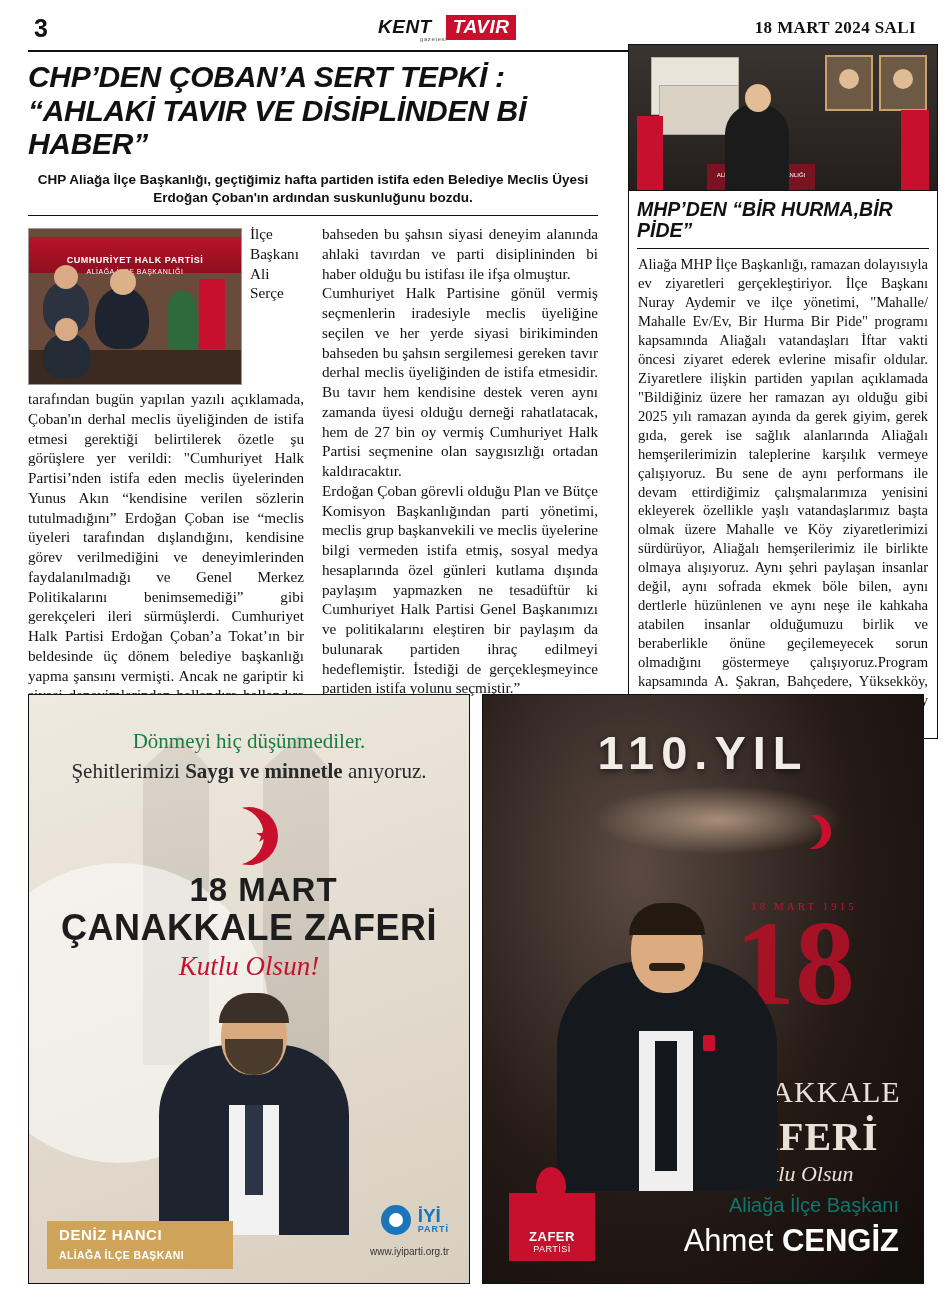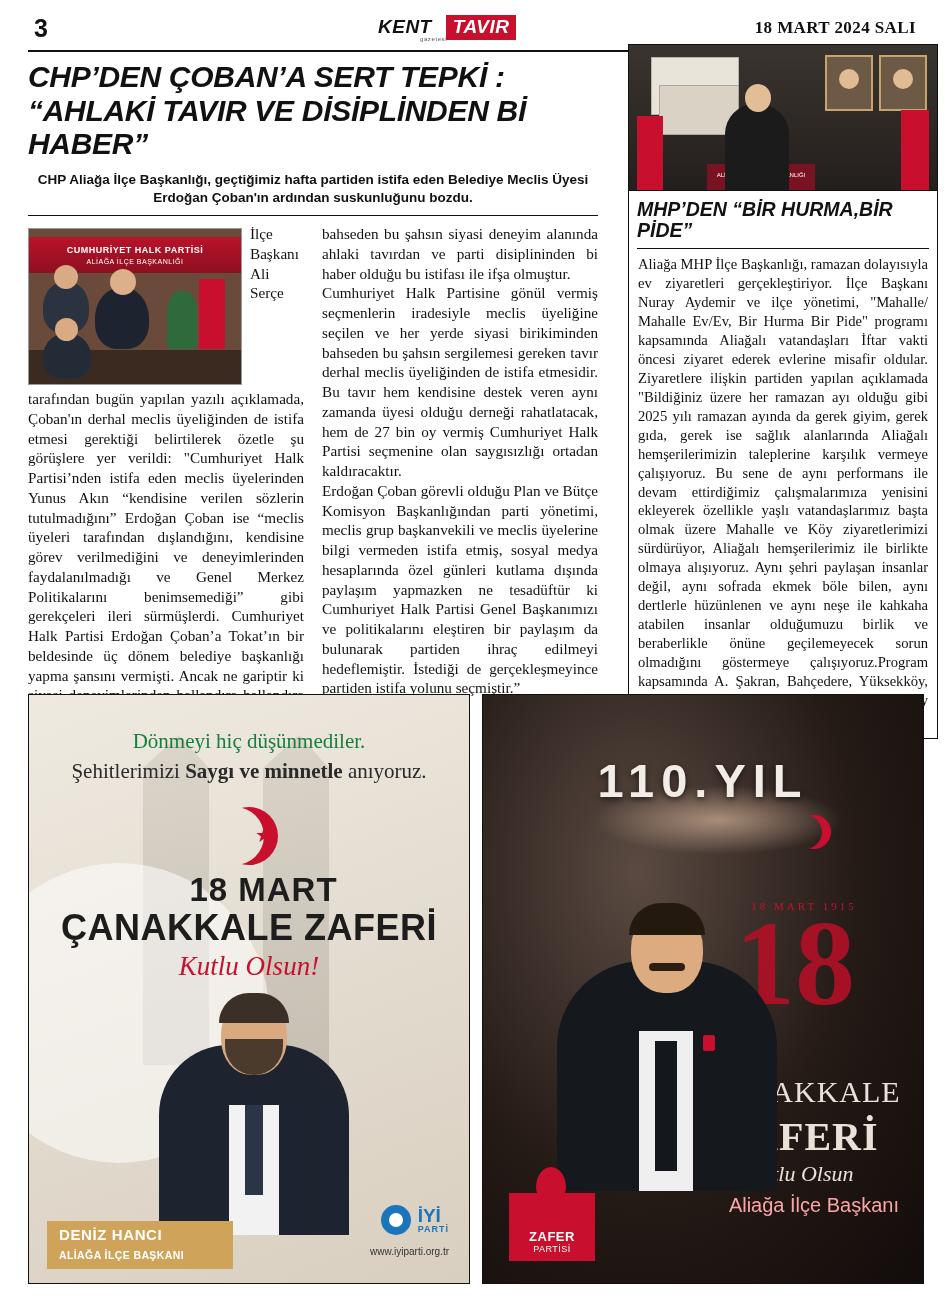--- a/index.html
+++ b/index.html
@@ -87,21 +87,21 @@
     position:relative;overflow:hidden;
   }
 
   
   .pi-banner{
     position:absolute;left:0;top:8px;width:100%;height:36px;
     background:linear-gradient(180deg,#b9132a,#8d0f20);
   }
   .pi-banner b{
     display:block;color:#fff;font-family:"Liberation Sans", sans-serif;
-    font-size:9px;font-weight:bold;text-align:center;margin-top:8px;letter-spacing:.5px;
+    font-size:9px;font-weight:bold;text-align:center;margin-top:18px;letter-spacing:.5px;
   }
   .pi-banner i{
     display:block;color:#fff;font-family:"Liberation Sans", sans-serif;
     font-size:7px;font-style:normal;text-align:center;letter-spacing:.5px;
   }
   .pi-wall{position:absolute;inset:0;background:linear-gradient(180deg,#c2b49f,#9d8a72);z-index:-1;}
   .pi-desk{position:absolute;left:0;bottom:0;width:100%;height:34px;background:#3b2a20;}
   .pi-man{position:absolute;border-radius:50% 50% 40% 40%;}
   .pi-m1{left:14px;top:52px;width:46px;height:52px;background:#2b3240;}
   .pi-m1:after{content:"";position:absolute;left:11px;top:-16px;width:24px;height:24px;border-radius:50%;background:#d8ab85;}
@@ -197,21 +197,21 @@
 
   .ad-right{
     position:absolute;left:482px;top:694px;width:440px;height:588px;
     border:1px solid #111;overflow:hidden;background:#120d0c;
   }
   .ar-bg{position:absolute;inset:0;background:radial-gradient(ellipse at 35% 30%,#5a4a42 0%,#241a16 55%,#120c0a 100%);}
   .ar-eye{position:absolute;left:110px;top:90px;width:250px;height:70px;border-radius:50%;
     background:radial-gradient(ellipse at center,#c2a48c 0%,rgba(60,40,30,0) 70%);opacity:.8;}
   .ar-110{position:absolute;left:0;right:0;top:30px;text-align:center;
     font-family:"Liberation Sans", sans-serif;font-weight:bold;font-size:47px;
-    letter-spacing:7px;color:#f1ece6;text-shadow:0 2px 6px rgba(0,0,0,.6);margin-top:28px;}
+    letter-spacing:7px;color:#f1ece6;text-shadow:0 2px 6px rgba(0,0,0,.6);}
   .ar-moonstar{position:absolute;right:92px;top:120px;width:34px;height:34px;border-radius:50%;
     box-shadow:inset -9px 0 0 0 #c8102e;}
   .ar-date{position:absolute;right:44px;top:205px;width:150px;text-align:center;
     font-family:"Liberation Serif", serif;font-size:11px;letter-spacing:3px;color:#c8102e;}
   .ar-18{position:absolute;right:58px;top:218px;width:140px;text-align:center;
     font-family:"Liberation Serif", serif;font-weight:bold;font-size:120px;line-height:.85;color:#b01026;opacity:.92;}
   .ar-c1{position:absolute;right:28px;top:380px;width:190px;text-align:center;
     font-family:"Liberation Serif", serif;font-size:30px;letter-spacing:1px;color:#e9e2d8;}
   .ar-c2{position:absolute;right:28px;top:418px;width:190px;text-align:center;
     font-family:"Liberation Serif", serif;font-weight:bold;font-size:40px;letter-spacing:1px;color:#e9e2d8;}
@@ -224,21 +224,21 @@
   .ar-head{position:absolute;left:74px;bottom:198px;width:72px;height:88px;border-radius:50% 50% 45% 45%;background:#dcab7f;}
   .ar-hair{position:absolute;left:72px;bottom:256px;width:76px;height:32px;border-radius:38px 38px 0 0;background:#23190f;}
   .ar-must{position:absolute;left:92px;bottom:220px;width:36px;height:8px;border-radius:4px;background:#2b1f14;}
   .ar-pin{position:absolute;left:146px;bottom:140px;width:12px;height:16px;background:#c8102e;border-radius:2px;}
   .ar-logo{position:absolute;left:26px;bottom:22px;width:86px;height:68px;background:#c8102e;
     display:flex;flex-direction:column;align-items:center;justify-content:flex-end;}
   .ar-logo .flame{position:absolute;top:-26px;left:27px;width:30px;height:34px;background:#c8102e;border-radius:50% 50% 50% 50%/60% 60% 40% 40%;}
   .ar-logo b{font-family:"Liberation Sans", sans-serif;font-size:13px;color:#fff;font-weight:bold;letter-spacing:.5px;}
   .ar-logo span{font-family:"Liberation Sans", sans-serif;font-size:9px;color:#fff;margin-bottom:7px;letter-spacing:.5px;}
   .ar-title{position:absolute;right:24px;bottom:66px;
-    font-family:"Liberation Sans", sans-serif;font-size:20px;color:#fca5a5;}
+    font-family:"Liberation Sans", sans-serif;font-size:20px;color:#0f766e;}
   .ar-name{position:absolute;right:24px;bottom:24px;
     font-family:"Liberation Sans", sans-serif;font-size:31px;color:#ffffff;}
   .ar-name b{font-weight:bold;}
 </style>
 </head>
 <body>
 
 <div class="page">
 
   <div class="masthead">
@@ -351,15 +351,18 @@
       <div class="ar-must"></div>
       <div class="ar-hair"></div>
       <div class="ar-pin"></div>
     </div>
     <div class="ar-logo">
       <span class="flame"></span>
       <b>ZAFER</b>
       <span>PARTİSİ</span>
     </div>
     <div class="ar-title">Aliağa İlçe Başkanı</div>
+    <div class="ar-name">
+      <span>Ahmet </span><b>CENGİZ</b>
+    </div>
   </div>
 
 </div>
 
 </body></html>

